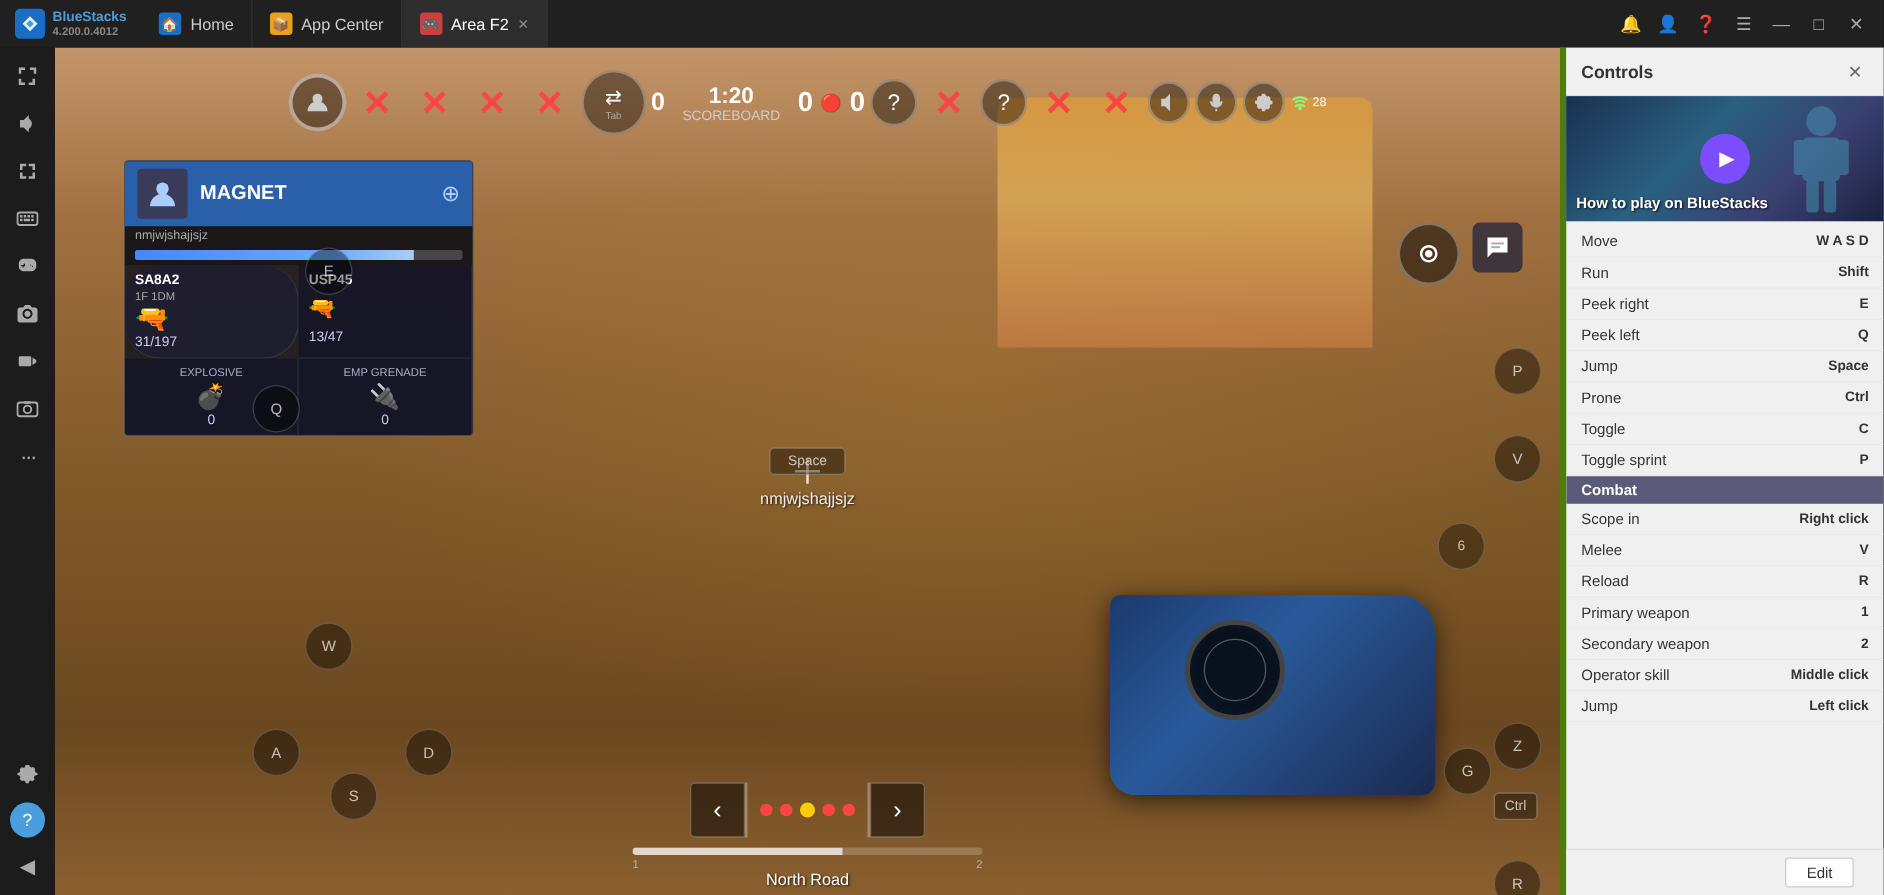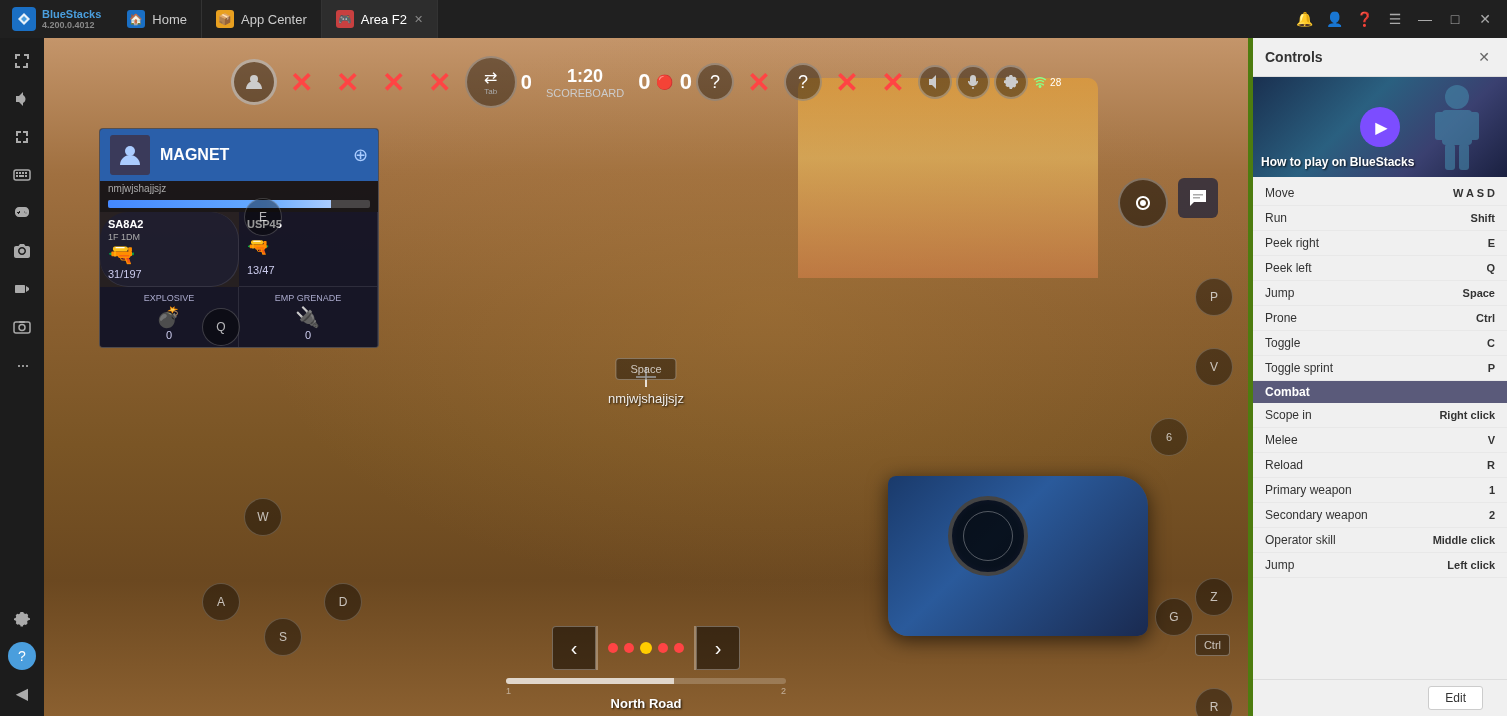--- a/index.html
+++ b/index.html
@@ -482,21 +482,21 @@
     }
 
     
     .location-label {
       position: absolute;
       bottom: 5px;
       left: 50%;
       transform: translateX(-50%);
       color: #fff;
       font-size: 13px;
-      font-weight: 700;
+      font-weight: 400;
       text-shadow: 1px 1px 2px rgba(0,0,0,0.8);
       white-space: nowrap;
     }
 
     
     .crosshair {
       position: absolute;
       top: 50%;
       left: 50%;
       transform: translate(-50%, -50%);

